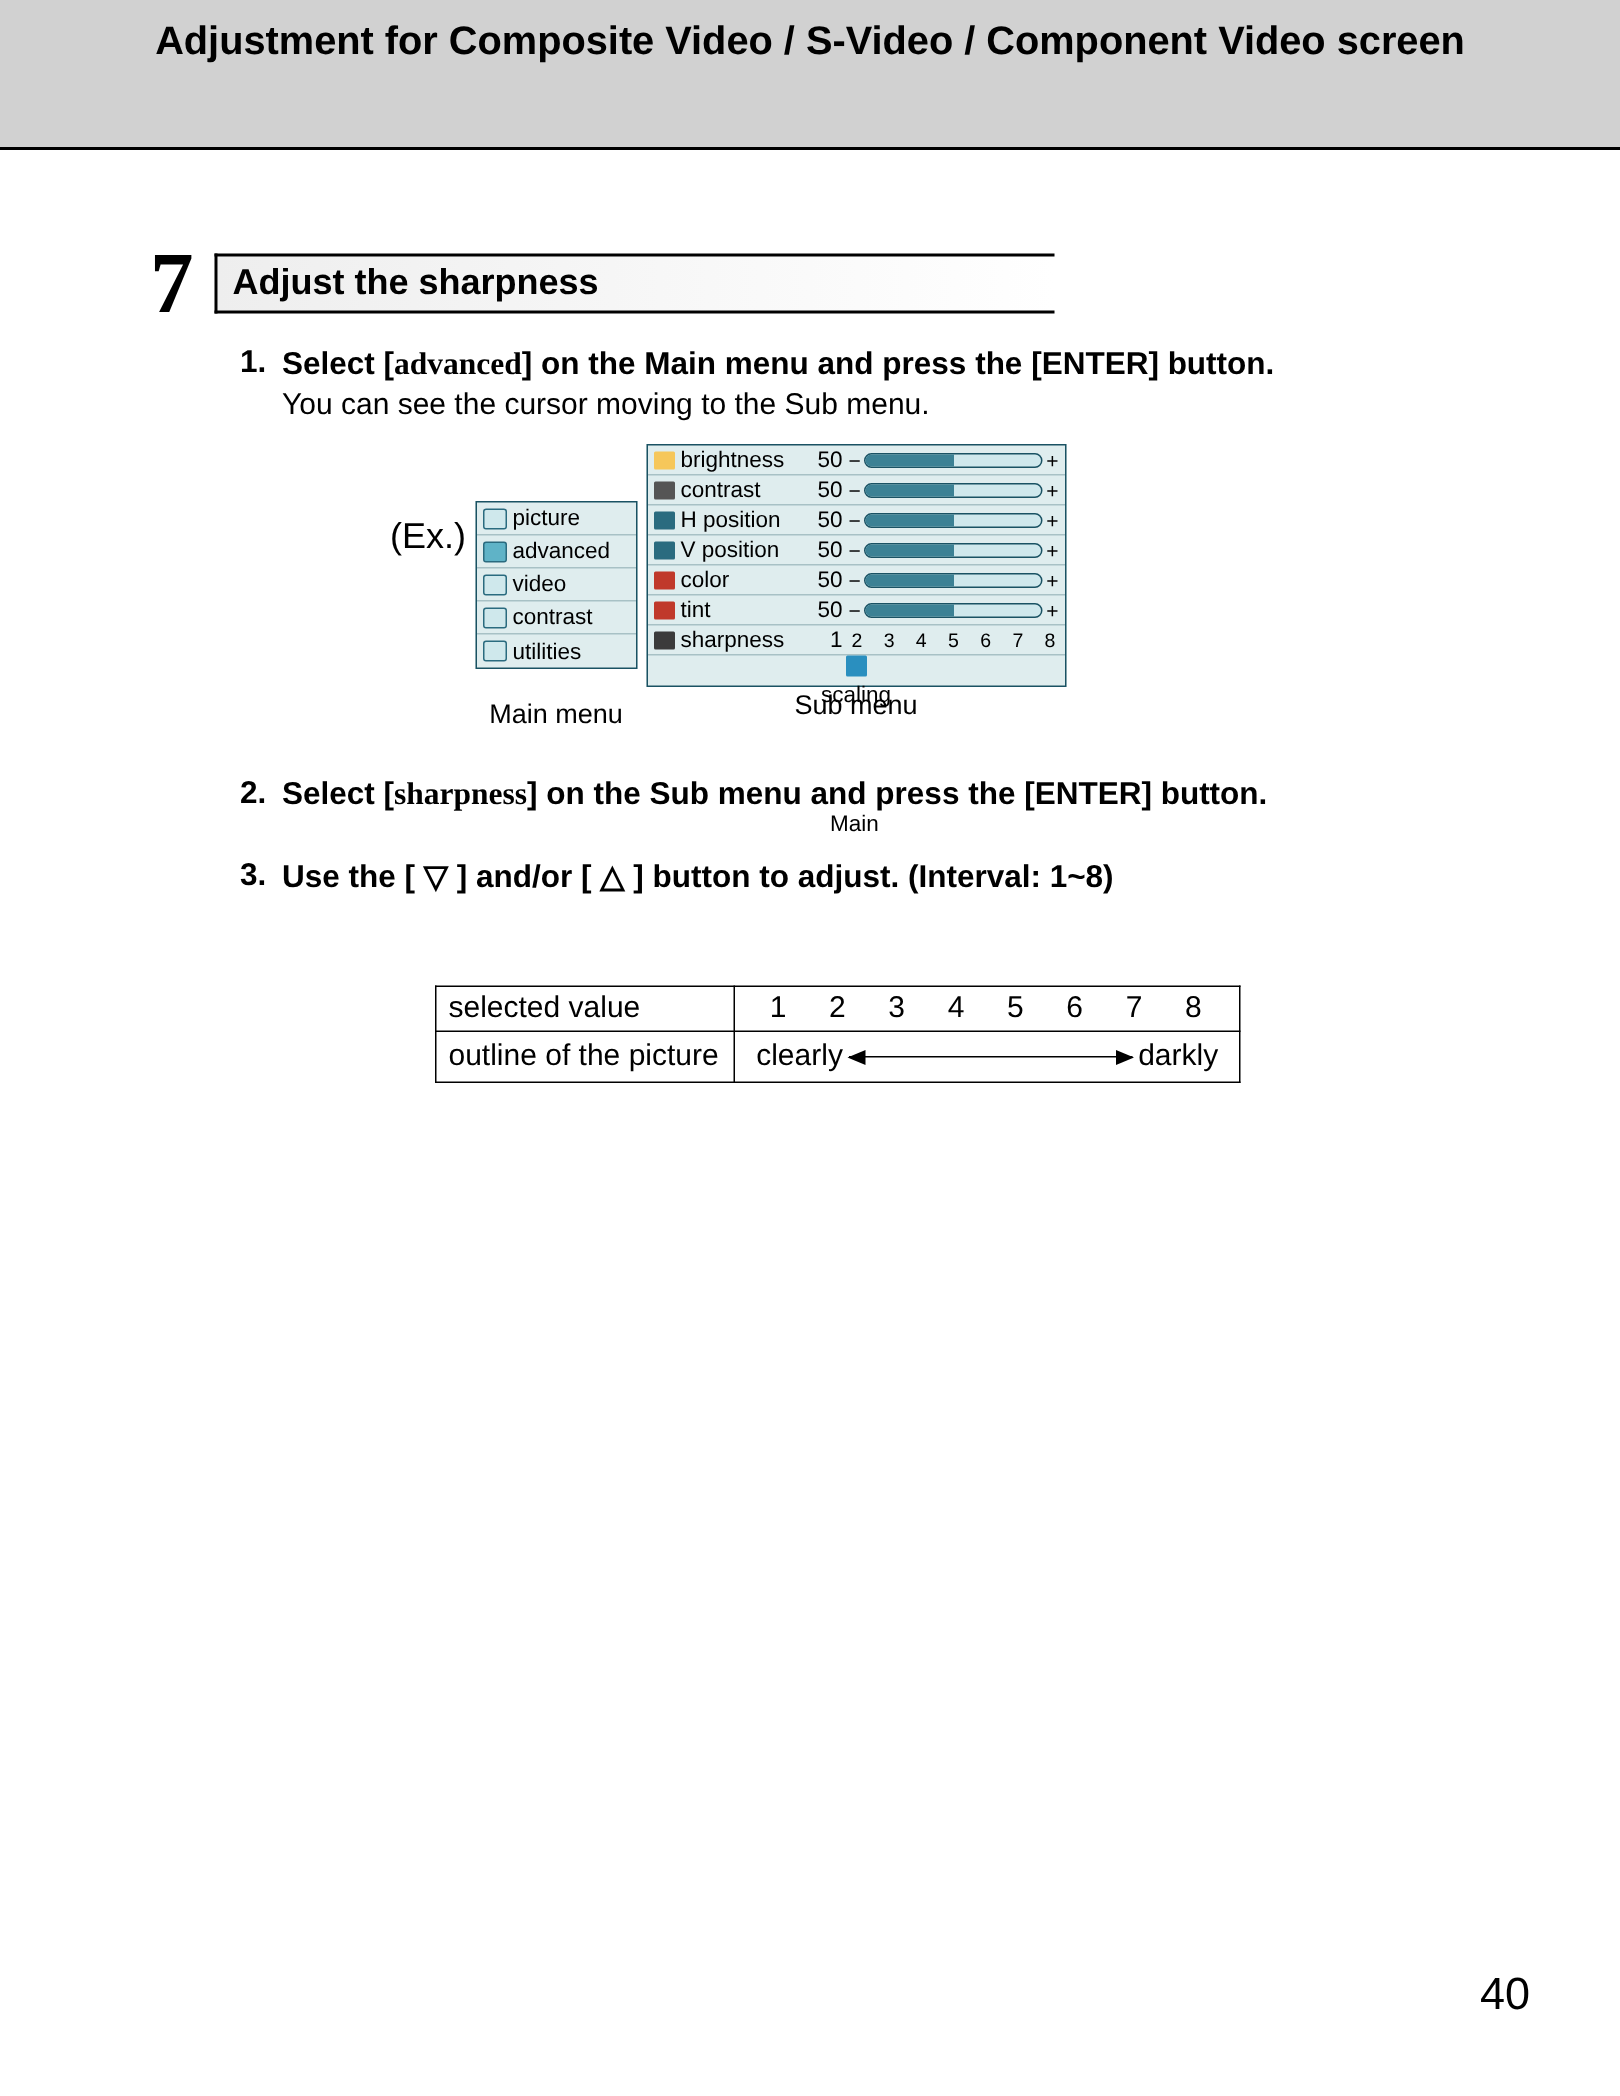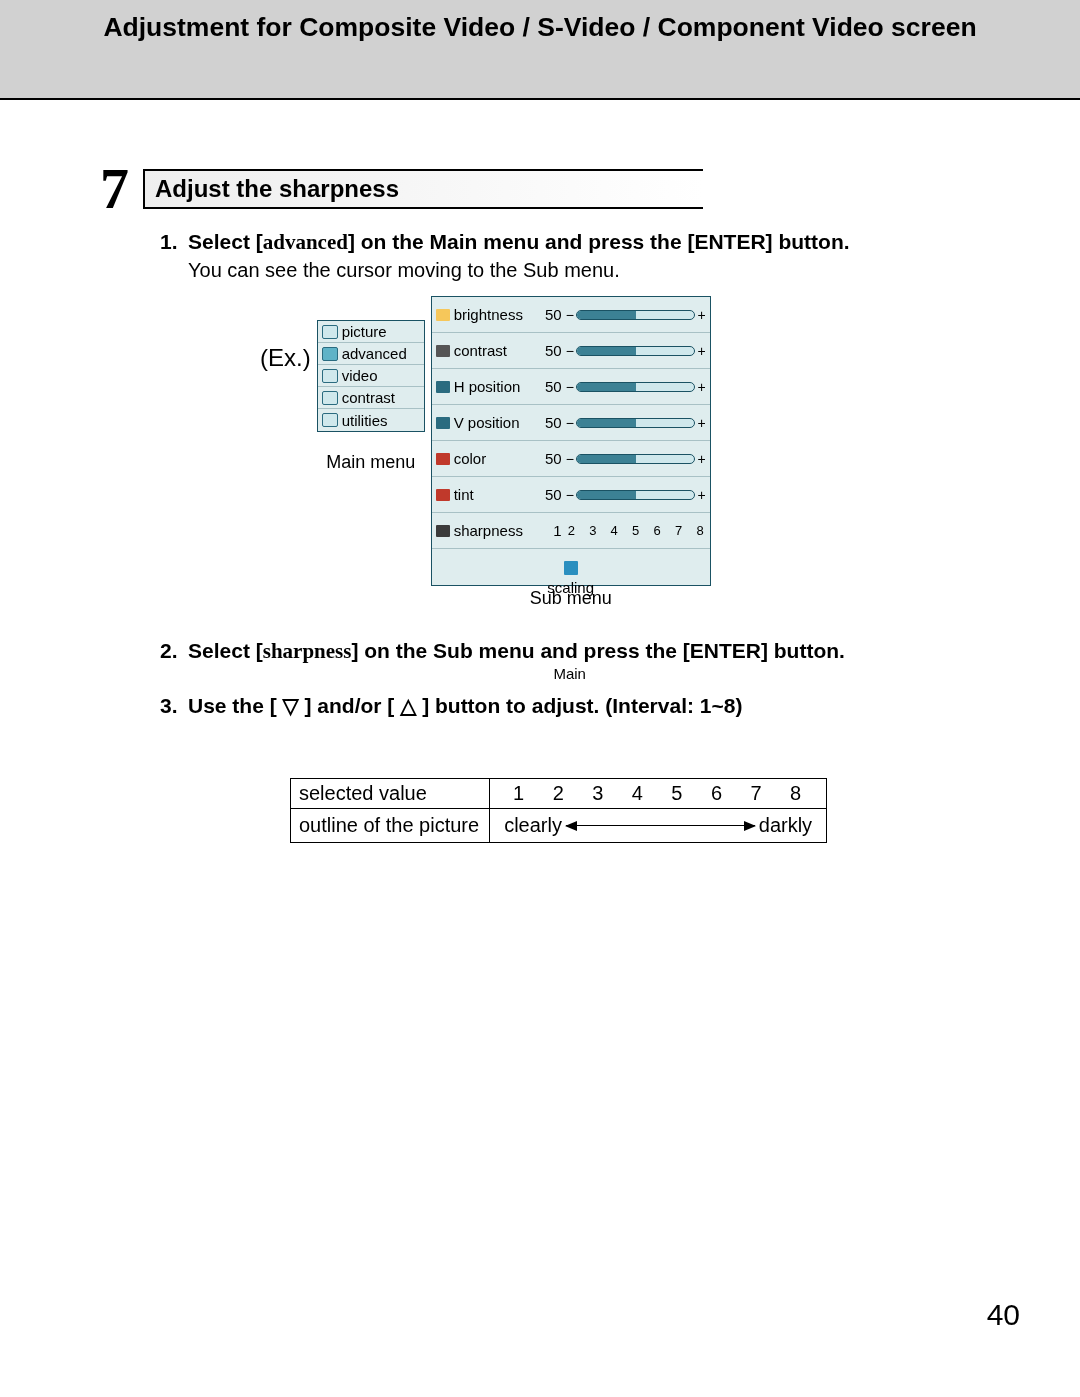--- a/index.html
+++ b/index.html
@@ -79,21 +79,21 @@
   .figure {
     margin: 14px 0 0 100px;
     position: relative;
     font-size: 16px;
   }
   .fig-row { display: flex; align-items: flex-start; gap: 6px; }
   .ex-label { font-size: 24px; margin-top: 48px; }
   .main-menu {
     border: 1px solid #1a5263;
     background: #dfedee;
-    margin-top: 24px;
+    margin-top: 38px;
     width: 108px;
   }
   .main-menu .mm-row {
     display: flex; align-items: center;
     height: 22px;
     border-bottom: 1px solid #a8c1c5;
     padding: 0 4px;
     gap: 4px;
     font-size: 15px;
   }
@@ -109,23 +109,23 @@
   }
   .main-menu-caption { width: 108px; margin-top: 20px; }
   .sub-menu-caption { width: 280px; margin-top: 2px; }
   .sub-menu {
     border: 1px solid #1a5263;
     background: #dfedee;
     width: 280px;
   }
   .sm-row {
     display: flex; align-items: center;
-    height: 36px;
+    height: 20px;
     border-bottom: 1px solid #a8c1c5;
-    padding: 12px 4px;
+    padding: 0 4px;
     gap: 4px;
     font-size: 15px;
   }
   .sm-row:last-child { border-bottom: none; flex-direction: column; }
   .sm-icon {
     width: 14px; height: 12px; border-radius: 1px;
     display: inline-block; flex: 0 0 14px;
   }
   .sm-name { flex: 0 0 82px; }
   .sm-val { flex: 0 0 22px; text-align: right; }
@@ -172,21 +172,21 @@
   }
   .arrow-line::before, .arrow-line::after {
     content: ""; position: absolute; top: -5px; width: 0; height: 0;
     border-top: 5px solid transparent; border-bottom: 5px solid transparent;
   }
   .arrow-line::before { left: -1px; border-right: 12px solid #000; }
   .arrow-line::after { right: -1px; border-left: 12px solid #000; }
   .page-num {
     position: absolute;
     right: 60px;
-    bottom: 65px;
+    bottom: 50px;
     font-size: 30px;
   }
 </style>
 </head>
 <body>
 
 <div class="header-band">
   <h1>Adjustment for Composite Video / S-Video / Component Video screen</h1>
 </div>
 <hr class="hr-line">

